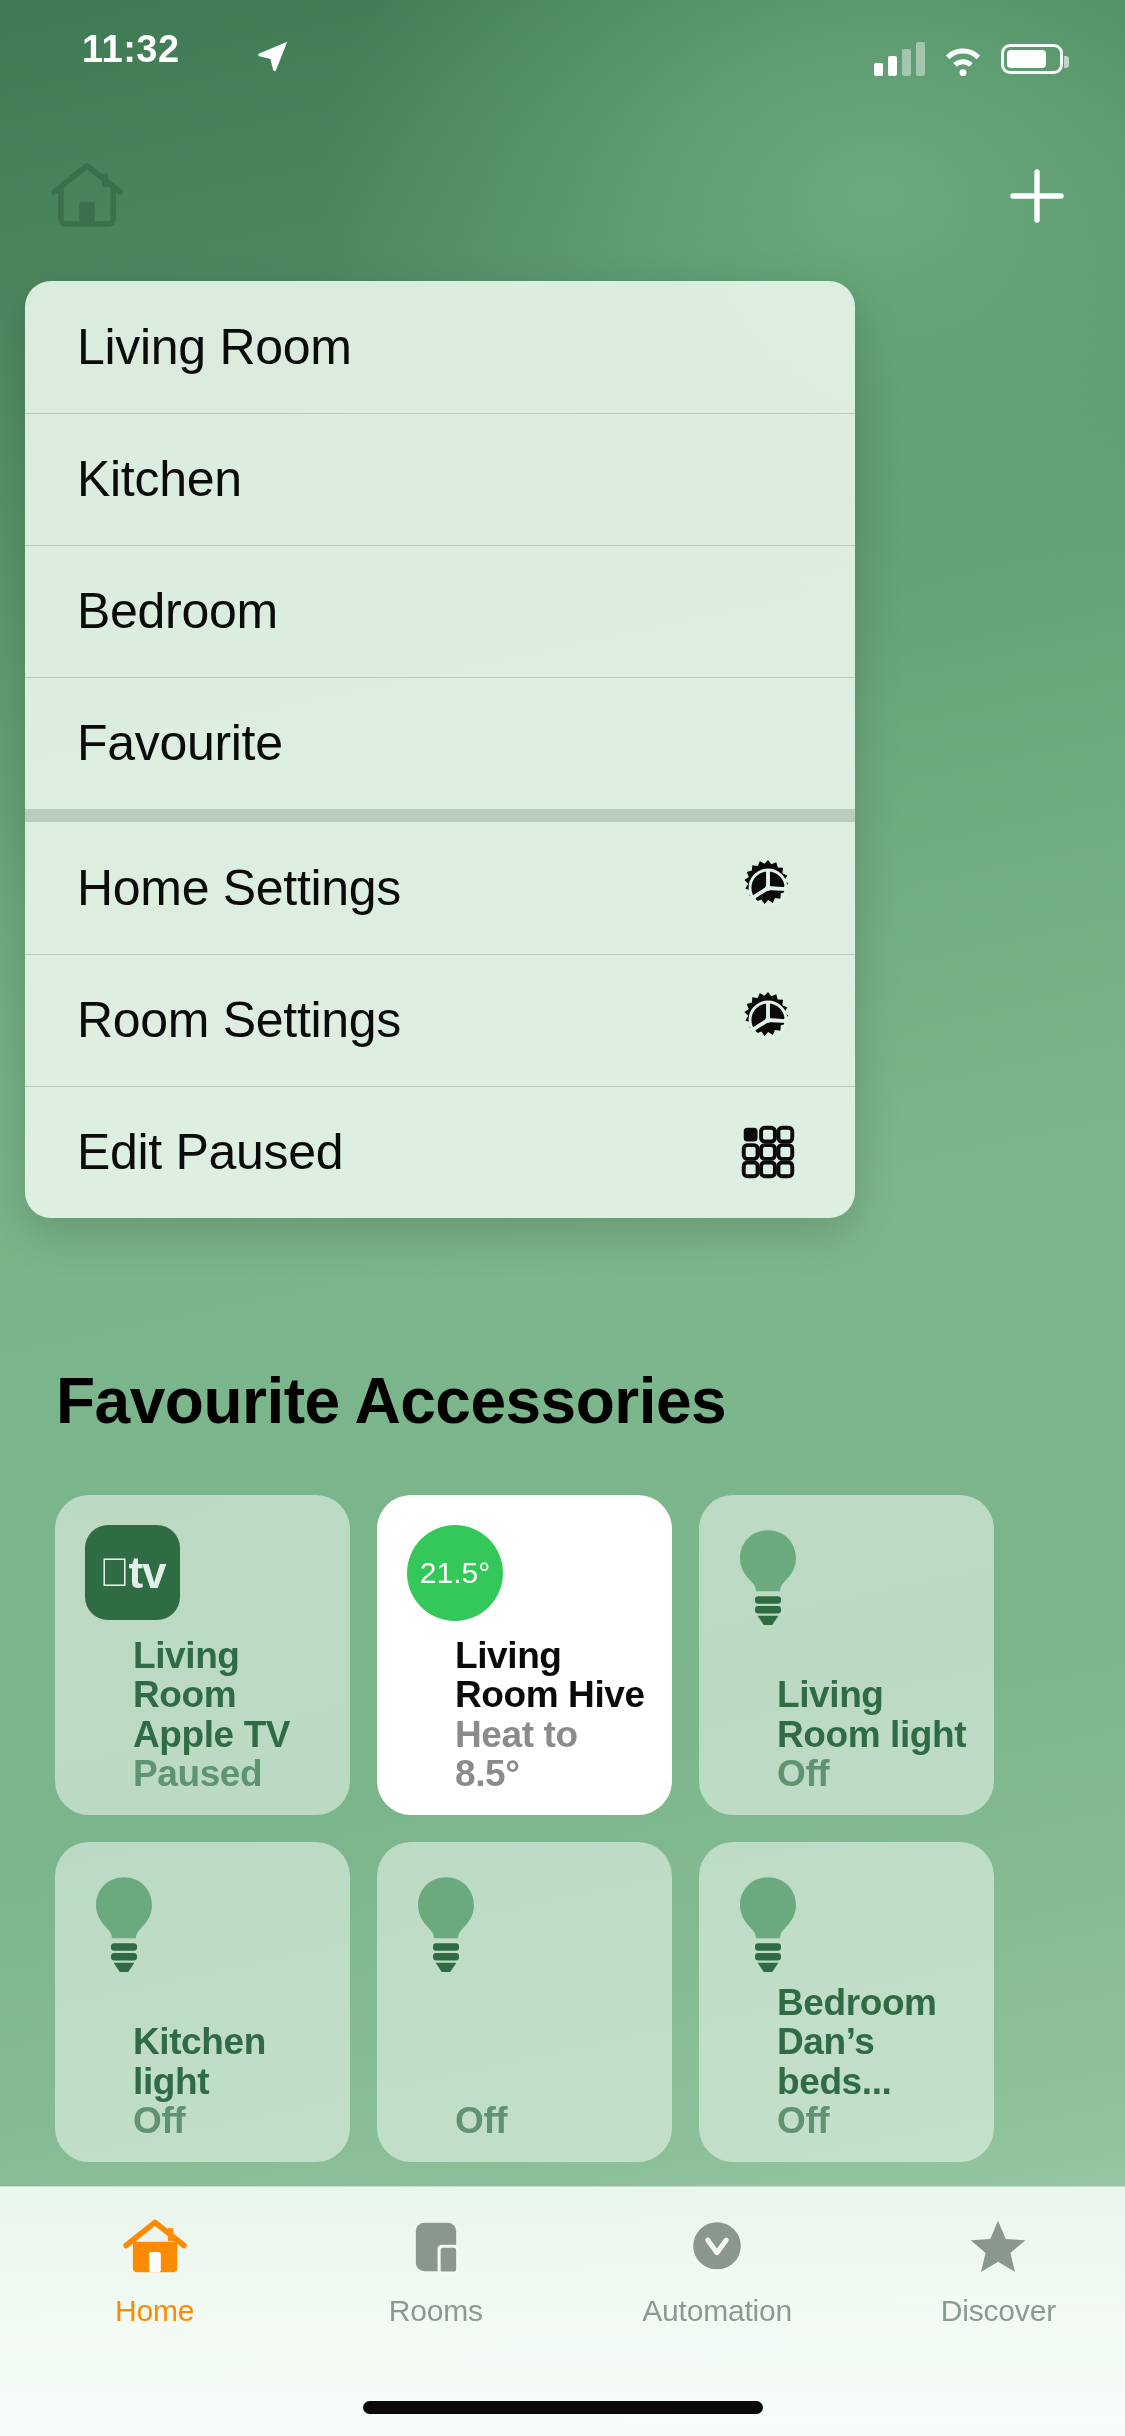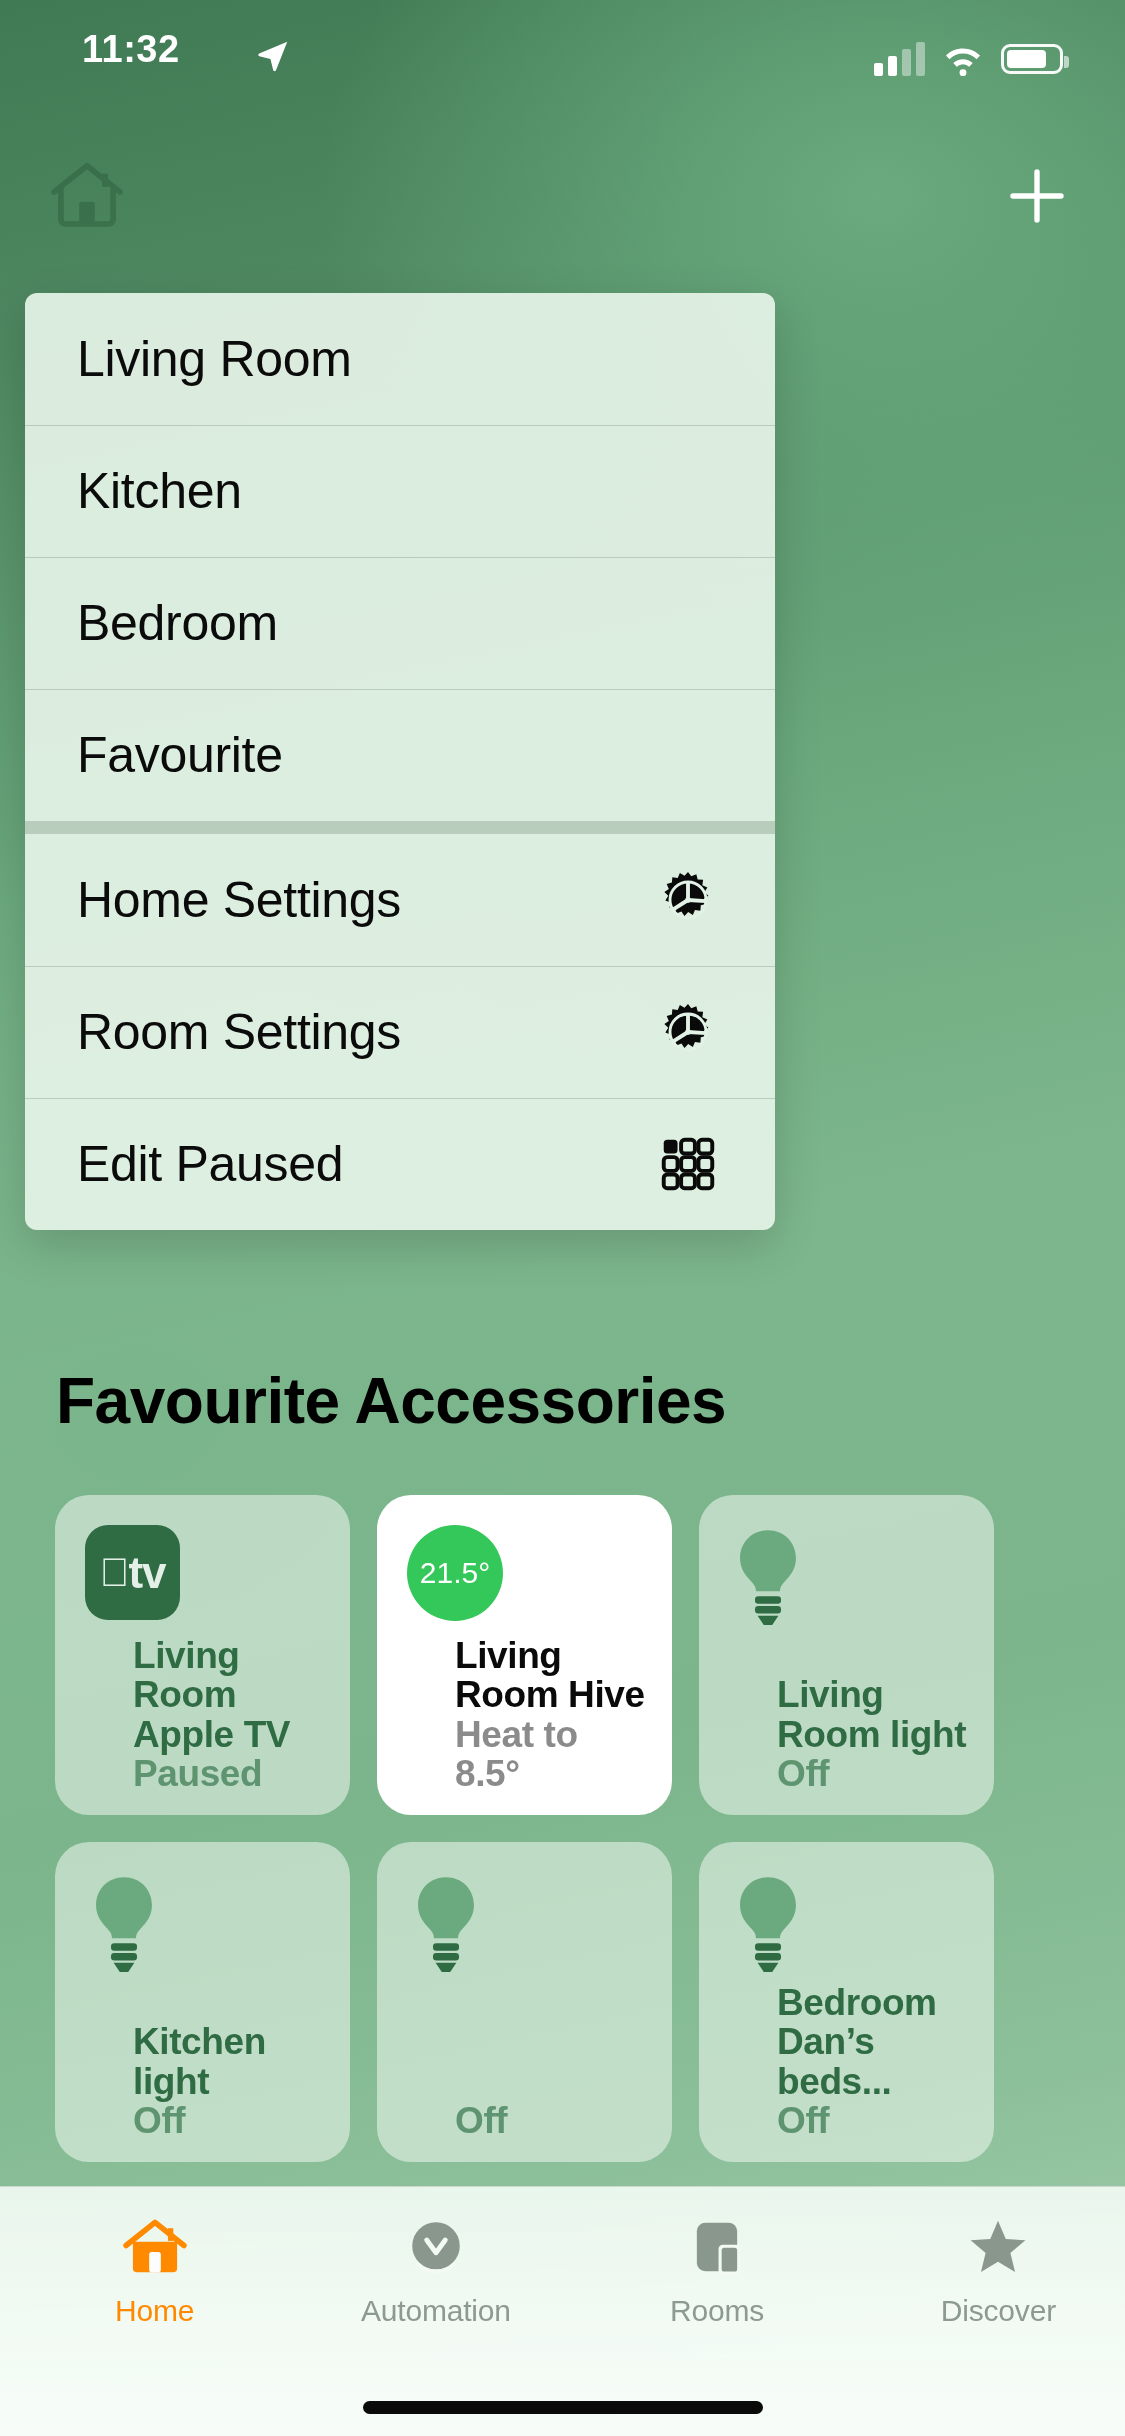--- a/index.html
+++ b/index.html
@@ -43,25 +43,24 @@
   }
   .batt i { display:block; height:100%; width:78%; background:#fff; border-radius:4px; }
 
   
   .navbar { position:absolute; top:150px; left:0; width:1125px; height:110px; }
   .home-btn { position:absolute; left:48px; top:8px; opacity:.32; }
   .plus-btn { position:absolute; right:52px; top:10px; }
 
   
   .menu {
-    position:absolute; left:25px; top:281px; width:750px;
+    position:absolute; left:25px; top:281px; width:830px;
     background:rgba(227,242,230,0.94);
-    border-radius:12px; overflow:hidden;
+    border-radius:26px; overflow:hidden;
     box-shadow:0 16px 46px rgba(0,0,0,0.16);
-    margin-top:12px;
   }
   .menu-item {
     position:relative; height:132px; display:flex; align-items:center;
     padding:0 42px 0 52px; justify-content:space-between;
   }
   .menu-item + .menu-item::before {
     content:""; position:absolute; left:0; right:0; top:0; height:1px;
     background:rgba(60,80,65,0.22);
   }
   .menu-item .mlabel {
@@ -333,37 +332,37 @@
         <rect x="10.7" y="14" width="4.6" height="8" rx="1" fill="#fdfdfd"></rect>
         <rect x="18.1" y="4.6" width="2.1" height="5" fill="#ff8a00"></rect>
       </svg>
     </div>
     <div class="tab-label">Home</div>
   </div>
 
   <div class="tab">
     <div class="tab-icon">
       <svg width="62" height="62" viewBox="0 0 24 24">
+        <rect x="4.2" y="2.6" width="15.6" height="18.8" rx="3.3" fill="#8a978d"></rect>
+        <rect x="12.6" y="11.1" width="8.4" height="11.6" rx="1.6" fill="#f3faf4"></rect>
+        <rect x="13.8" y="12.3" width="6" height="9.2" rx="1" fill="#8a978d"></rect>
+      </svg>
+    </div>
+    <div class="tab-label">Rooms</div>
+  </div>
+
+  <div class="tab">
+    <div class="tab-icon">
+      <svg width="62" height="62" viewBox="0 0 24 24">
         <circle cx="12" cy="11.6" r="9.2" fill="#8a978d"></circle>
         <path d="M8.4 9.3 12 14.2l3.6-4.9" fill="none" stroke="#f3faf4" stroke-width="1.9" stroke-linecap="round" stroke-linejoin="round"></path>
         <path d="M4.6 18.2c1.8 2 4.4 3.2 7.4 3.2s5.6-1.2 7.4-3.2" fill="none" stroke="#f3faf4" stroke-width="1.5"></path>
       </svg>
     </div>
     <div class="tab-label">Automation</div>
-  </div>
-
-  <div class="tab">
-    <div class="tab-icon">
-      <svg width="62" height="62" viewBox="0 0 24 24">
-        <rect x="4.2" y="2.6" width="15.6" height="18.8" rx="3.3" fill="#8a978d"></rect>
-        <rect x="12.6" y="11.1" width="8.4" height="11.6" rx="1.6" fill="#f3faf4"></rect>
-        <rect x="13.8" y="12.3" width="6" height="9.2" rx="1" fill="#8a978d"></rect>
-      </svg>
-    </div>
-    <div class="tab-label">Rooms</div>
   </div>
 
   <div class="tab">
     <div class="tab-icon">
       <svg width="64" height="62" viewBox="0 0 24 24">
         <path d="M12 1.8 15 8.9l7.6.5-5.8 4.9 1.8 7.4L12 17.7l-6.6 4 1.8-7.4-5.8-4.9 7.6-.5z" fill="#8a978d"></path>
       </svg>
     </div>
     <div class="tab-label">Discover</div>
   </div>

